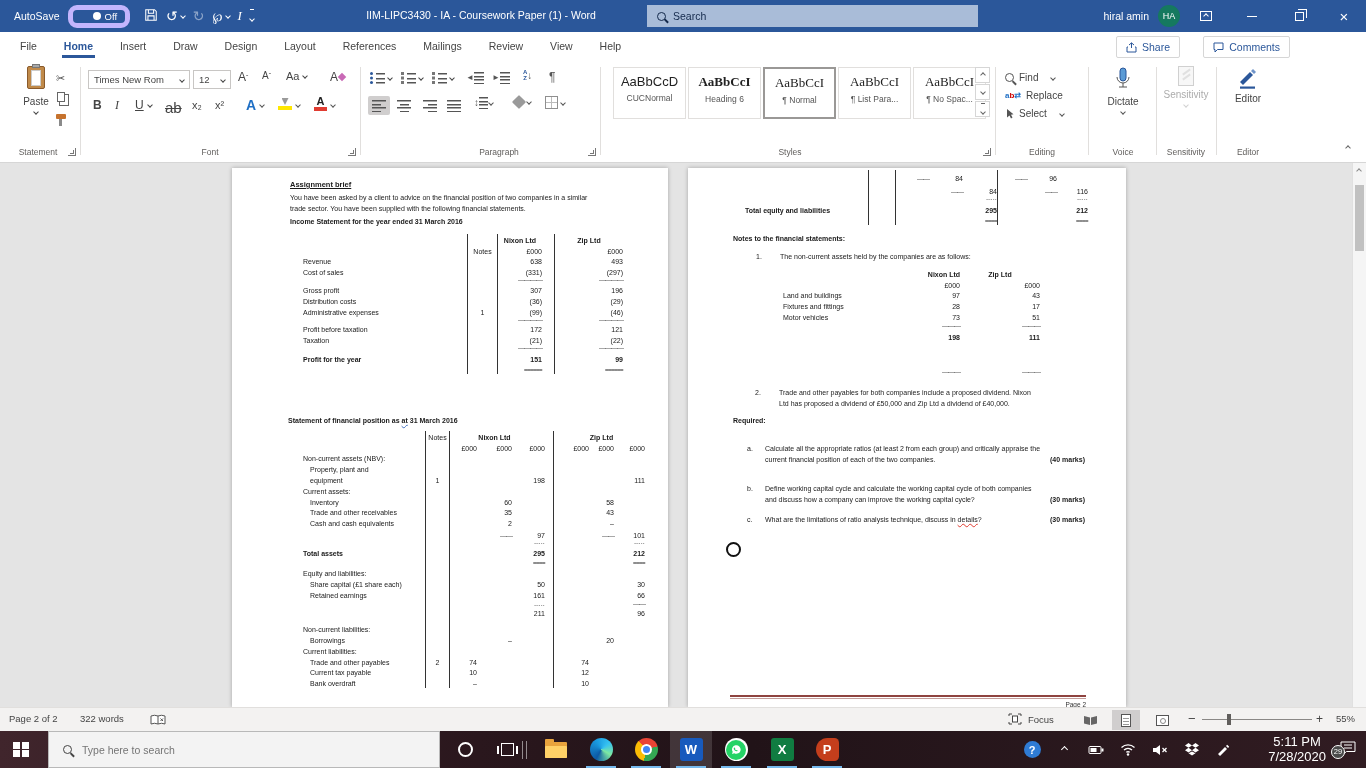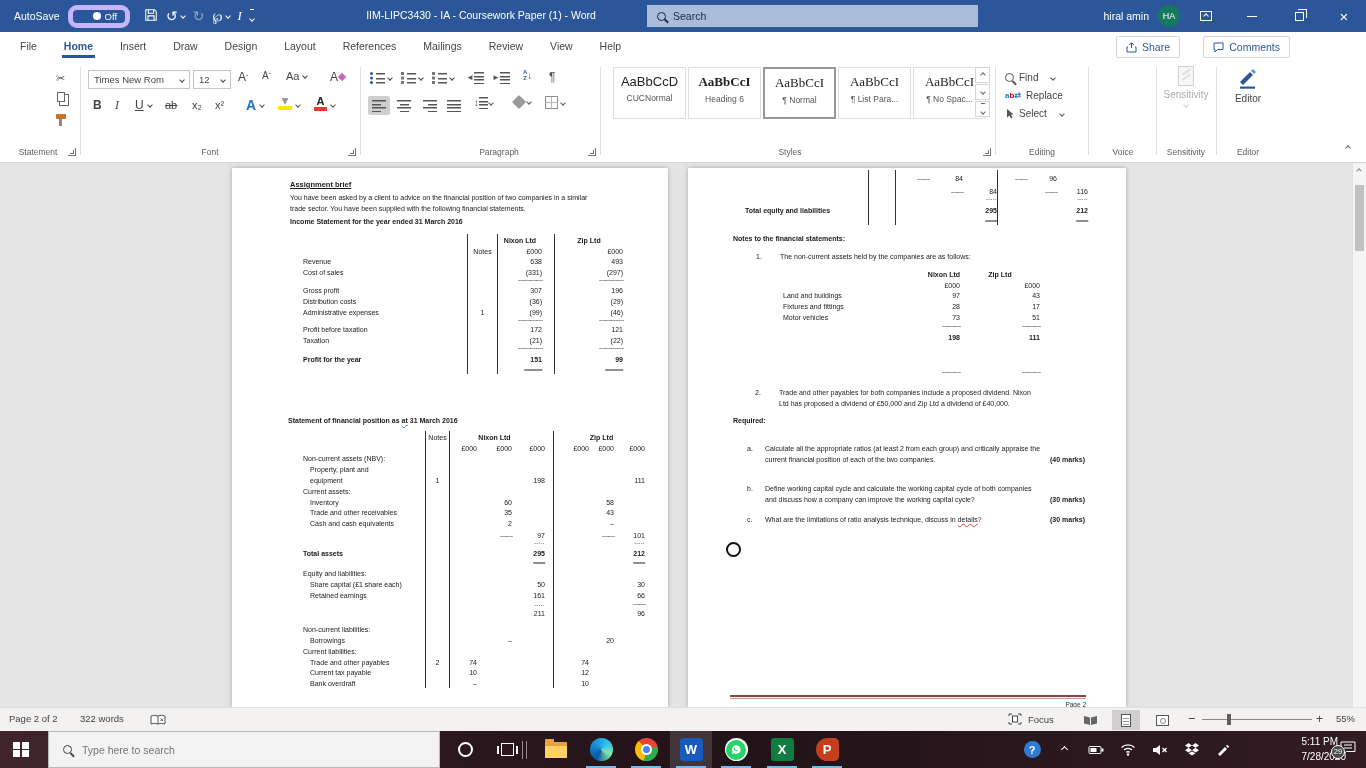--- a/index.html
+++ b/index.html
@@ -76,21 +76,21 @@
   .zthumb{position:absolute;top:6px;left:1227px;width:4px;height:11px;background:#605e5c}
   
   .taskbar{position:absolute;left:0;top:731px;width:1366px;height:37px;background:linear-gradient(90deg,#40252c 0%,#2a171d 35%,#211318 55%,#311c22 100%);color:#fff}
   .tbtn{position:absolute;top:0;width:42px;height:37px;display:flex;align-items:center;justify-content:center}
   .tbtn.open::after{content:"";position:absolute;left:6px;right:6px;bottom:0;height:2px;background:#76b9ed}
   .tbtn.activeapp{background:rgba(255,255,255,.14)}
   .appsq{width:23px;height:23px;border-radius:3px;color:#fff;font-weight:700;font-size:13px;display:flex;align-items:center;justify-content:center}
   .tsearchbox{position:absolute;left:48px;top:0;width:392px;height:37px;background:#f3f3f3;border:1px solid #b8b8b8;display:flex;align-items:center;gap:10px;padding-left:14px;color:#444}
   .tsearchbox input{border:none;background:transparent;font-size:10.5px;font-family:"Liberation Sans",sans-serif;color:#333;outline:none;width:300px}
   .tray{position:absolute;top:0;height:37px;display:flex;align-items:center;justify-content:center}
-  .clock{position:absolute;right:20px;top:3px;text-align:left;font-size:10px;line-height:15px}
+  .clock{position:absolute;right:40px;top:3px;text-align:center;font-size:13px;line-height:15px}
 </style>
 </head>
 <body>
 
 <div class="titlebar">
   <div class="qat" style="left:14px;gap:8px">
     <span style="font-size:10.5px">AutoSave</span>
     <span class="pill">
         <span class="dot"></span>
         <span>Off</span>
@@ -153,20 +153,28 @@
   <div class="chipbtn" style="right:76px">
     <svg width="11" height="11">
         <path d="M1 1 H10 V7.5 H4.5 L2 10 V7.5 H1 Z" stroke="#2b579a" fill="none"></path>
       </svg>
     <span>Comments</span>
   </div>
 </div>
 
 <div class="ribbon">
 
+  <div class="bigbtn" style="left:8px">
+    <span style="position:relative;width:18px;height:23px;background:#c08a4a;border:1px solid #8a5a2b;border-radius:2px;display:block">
+      <span style="position:absolute;top:-3px;left:4px;width:8px;height:4px;background:#a8a8a8;border:1px solid #777"></span>
+      <span style="position:absolute;left:3px;top:3px;width:10px;height:16px;background:#fff;border:1px solid #ccc"></span>
+    </span>
+    <span style="margin-top:4px">Paste</span>
+    <span class="cv"></span>
+  </div>
   <span class="rbtn" style="left:56px;top:10px">
       <span style="font-size:11px;color:#555">✂</span>
     </span>
   <span class="rbtn" style="left:57px;top:30px">
       <span style="width:8px;height:10px;border:1px solid #666;background:#fff;box-shadow:3px 3px 0 0 #fff,3px 3px 0 1px #666"></span>
     </span>
   <span class="rbtn" style="left:56px;top:52px">
       <span style="width:10px;height:5px;background:#c6722d;border-radius:1px;position:relative">
         <span style="position:absolute;left:3px;top:5px;width:3px;height:7px;background:#8a8a8a"></span>
       </span>
@@ -186,21 +194,21 @@
   <span class="rbtn" style="left:238px;top:8px;font-size:12px">A<sup style="font-size:7px">ˆ</sup></span>
   <span class="rbtn" style="left:262px;top:8px;font-size:10px">A<sup style="font-size:7px">ˇ</sup></span>
   <span class="rbtn" style="left:286px;top:8px;font-size:11px">Aa&nbsp;<span class="cv"></span></span>
   <span class="rbtn" style="left:330px;top:8px;font-size:12px">A<span style="width:6px;height:6px;background:#c969b6;display:inline-block;transform:rotate(45deg);margin-left:1px"></span></span>
   <span class="rbtn" style="left:93px;top:36px;font-weight:700;font-size:12px">B</span>
   <span class="rbtn" style="left:115px;top:36px;font-style:italic;font-family:'Liberation Serif',serif;font-size:12px">I</span>
   <span class="rbtn" style="left:135px;top:36px;text-decoration:underline;font-size:12px">U</span>
   <span class="rbtn" style="left:148px;top:41px">
       <span class="cv"></span>
     </span>
-  <span class="rbtn" style="left:165px;top:37px;text-decoration:line-through;font-size:11px">ab</span>
+  <span class="rbtn" style="left:165px;top:37px;text-decoration:line-through;font-size:15px">ab</span>
   <span class="rbtn" style="left:192px;top:37px;font-size:11px">x₂</span>
   <span class="rbtn" style="left:215px;top:37px;font-size:11px">x²</span>
   <span class="rbtn" style="left:246px;top:35px;font-size:14px;font-weight:700;color:#1f6fc5">A</span>
   <span class="rbtn" style="left:260px;top:41px;color:#555">
       <span class="cv"></span>
     </span>
   <span class="rbtn" style="left:278px;top:36px">
     <span style="display:inline-block">
       <span style="display:block;width:7px;height:7px;background:#9a9a9a;clip-path:polygon(0 0,100% 0,50% 100%);margin:0 auto"></span>
       <span style="display:block;width:14px;height:4px;background:#ffe700;margin-top:1px"></span>
@@ -298,20 +306,30 @@
   <span class="rbtn" style="left:1005px;top:28px;gap:5px">
       <span style="font-size:8px;color:#1f6fc5;font-weight:700">a<span style="color:#c00">b</span>⇄</span>
       <span>Replace</span>
     </span>
   <span class="rbtn" style="left:1005px;top:46px;gap:5px"><svg width="9" height="11">
         <path d="M2 1 L2 9.5 L4.5 7.5 L6 10.5 L7.5 9.5 L6 6.8 L8.5 6.2 Z" fill="#555"></path>
       </svg><span>Select</span>&nbsp;<span class="cv" style="color:#555"></span></span>
   <div class="glabel" style="left:1012px;width:60px">Editing</div>
   <div class="gsep" style="left:1088px"></div>
 
+  <div class="bigbtn" style="left:1094px;width:58px">
+    <svg width="20" height="27" viewBox="0 0 20 27">
+        <rect x="7" y="2" width="6" height="13" rx="3" fill="#5b9bd5" stroke="#2b579a"></rect>
+        <path d="M4 11 a6 6 0 0 0 12 0" fill="none" stroke="#555"></path>
+        <line x1="10" y1="17" x2="10" y2="21" stroke="#555"></line>
+        <line x1="6" y1="21" x2="14" y2="21" stroke="#555"></line>
+      </svg>
+    <span>Dictate</span>
+    <span class="cv" style="color:#555"></span>
+  </div>
   <div class="glabel" style="left:1092px;width:62px">Voice</div>
   <div class="gsep" style="left:1156px"></div>
 
   <div class="bigbtn" style="left:1158px;width:56px;opacity:.45">
     <span style="width:16px;height:20px;border:1px solid #999;background:#eee;display:inline-block;position:relative">
         <span style="position:absolute;left:3px;top:4px;width:9px;height:2px;background:#bbb;transform:rotate(-35deg)"></span>
         <span style="position:absolute;left:3px;top:9px;width:9px;height:2px;background:#bbb;transform:rotate(-35deg)"></span>
       </span>
     <span>Sensitivity</span>
     <span class="cv" style="color:#999"></span>

